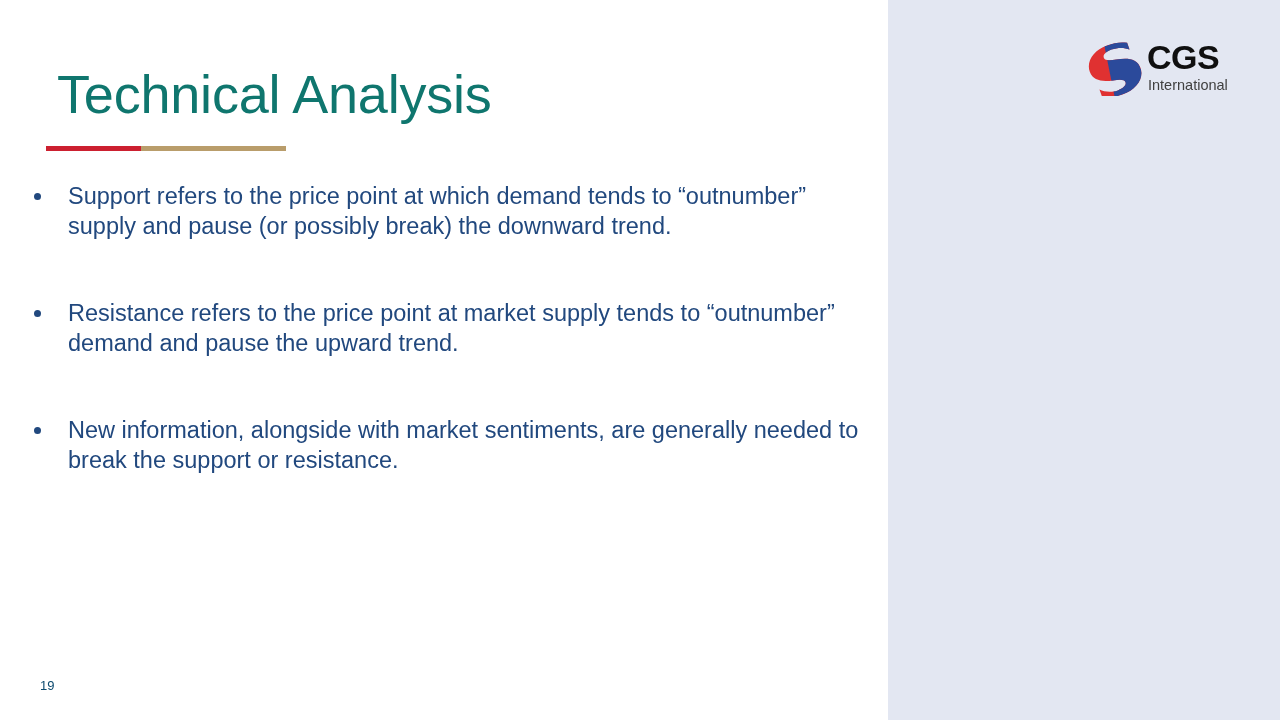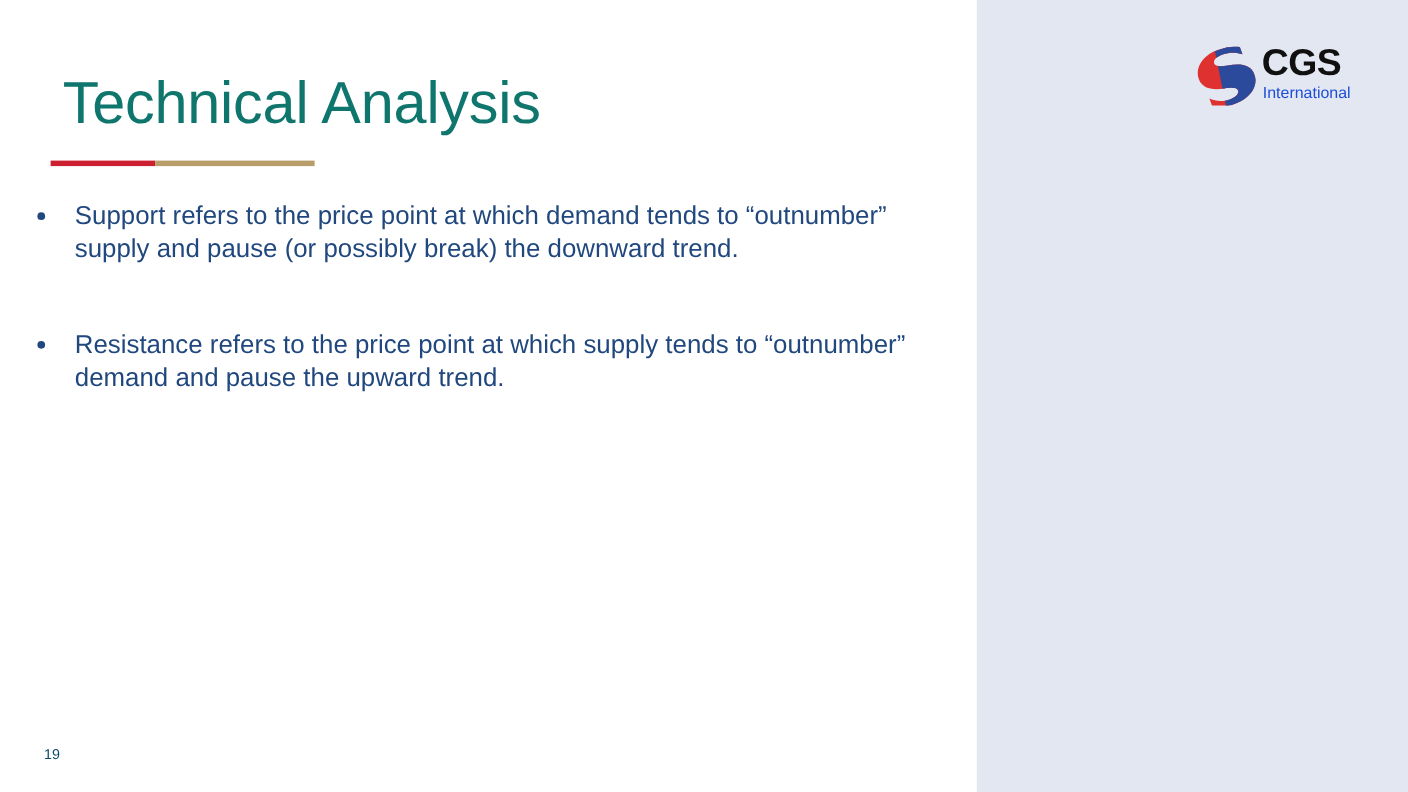--- a/index.html
+++ b/index.html
@@ -60,21 +60,21 @@
     line-height: 38px;
     letter-spacing: -0.5px;
     color: #101010;
   }
   .logo-intl {
     display: block;
     font-family: "Liberation Sans", sans-serif;
     font-weight: normal;
     font-size: 14.5px;
     line-height: 17px;
-    color: #1d4ed8;
+    color: #404040;
     margin-top: 1px;
     margin-left: 1px;
   }
 
   
   .title {
     position: absolute;
     left: 57px;
     top: 62px;
     font-family: "Liberation Sans", sans-serif;
@@ -210,21 +210,25 @@
   <div class="body">
 
 
     <div class="bullet-item">
       <span class="bullet-dot"></span>
       <span class="bullet-text">Support refers to the price point at which demand tends to “outnumber” supply and pause (or possibly break) the downward trend.</span>
     </div>
 
     <div class="bullet-item">
       <span class="bullet-dot"></span>
-      <span class="bullet-text">Resistance refers to the price point at which supply tends to “outnumber” demand and pause the upward trend.</span>
-    </div>
-
+      <span class="bullet-text">Resistance refers to the price point at market supply tends to “outnumber” demand and pause the upward trend.</span>
+    </div>
+
+    <div class="bullet-item">
+      <span class="bullet-dot"></span>
+      <span class="bullet-text">New information, alongside with market sentiments, are generally needed to break the support or resistance.</span>
+    </div>
 
   </div>
 
   <div class="page-number">19</div>
 
 </div>
 
 </body></html>

